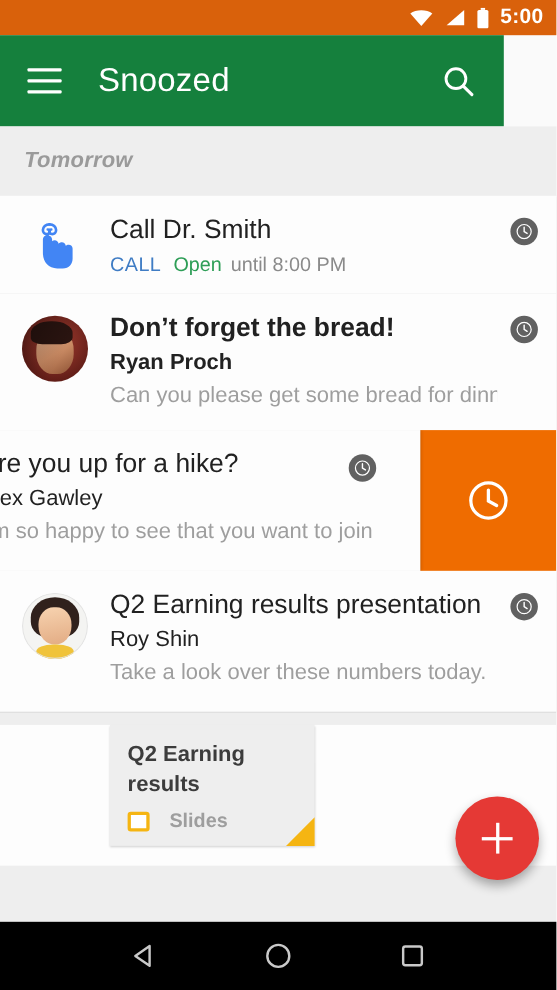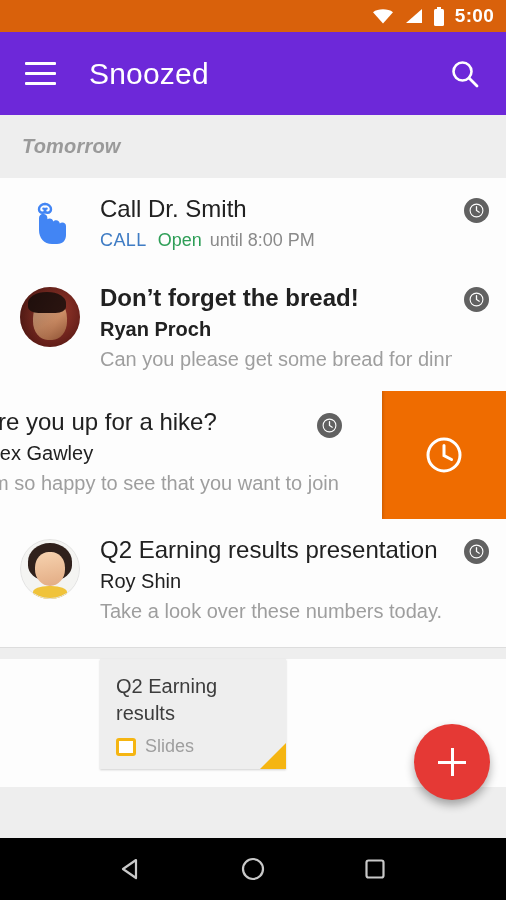--- a/index.html
+++ b/index.html
@@ -17,22 +17,22 @@
     background:#d9610b;
     display:flex; align-items:center; justify-content:flex-end;
     padding-right:12px; gap:10px;
   }
   .st-time { color:#ffffff; font-size:19px; font-weight:bold; letter-spacing:.3px; }
   .ic-wifi { width:22px; height:16px; position:relative; }
   .ic-wifi svg, .ic-sig svg, .ic-bat svg { display:block; }
 
   
   .appbar {
-    position:absolute; top:32px; left:0; width:506px; height:83px;
-    background:#6d28d9;
+    position:absolute; top:32px; left:0; width:458px; height:83px;
+    background:#15803d;
     display:flex; align-items:center;text-align:right;
   }
   .hamburger { width:52px; height:52px; margin-left:14px; display:flex;
                flex-direction:column; justify-content:center; align-items:center; gap:7px; cursor:pointer; }
   .hamburger i { display:block; width:31px; height:3px; background:#ffffff; border-radius:1px; }
   .appbar-title { color:#ffffff; font-size:30px; margin-left:23px; font-weight:400; letter-spacing:.2px; }
   .searchbtn { position:absolute; right:18px; top:50%; transform:translateY(-50%);
                width:46px; height:46px; display:flex; align-items:center; justify-content:center; cursor:pointer; }
 
   
@@ -114,23 +114,24 @@
     padding:16px 0 0 0;
   }
   .swipe-card .inner { padding-left:100px; padding-right:44px; }
   .swipe-card .clock-badge { right:40px; top:22px; }
 
   
   .attach {
     margin:12px 0 0 100px; width:186px; background:#eeeeee;
     padding:14px 16px 12px 16px; position:relative;
     box-shadow:0 1px 2px rgba(0,0,0,.18);
+    font-weight:bold;
   }
   .attach-title { font-size:20px; color:#3c3c3c; line-height:1.35; }
-  .attach-meta { display:flex; align-items:center; gap:9px; margin-top:9px; }
+  .attach-meta { display:flex; align-items:center; gap:18px; margin-top:9px; }
   .slides-icon { width:20px; height:18px; border:3px solid #f5b512; background:#ffffff; border-radius:3px; }
   .attach-type { font-size:18px; color:#9e9e9e; }
   .fold {
     position:absolute; right:0; bottom:0; width:0; height:0;
     border-left:26px solid transparent; border-bottom:26px solid #f5b512;
   }
 
   
   .fab {
     position:absolute; right:16px; bottom:100px; width:76px; height:76px; border-radius:50%;

